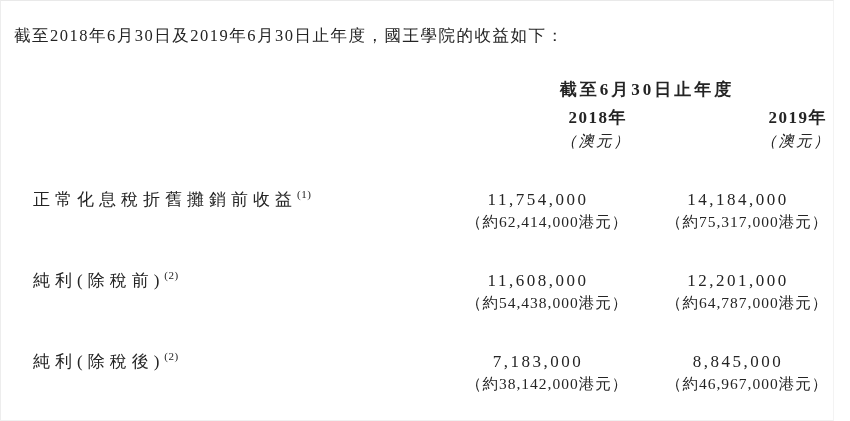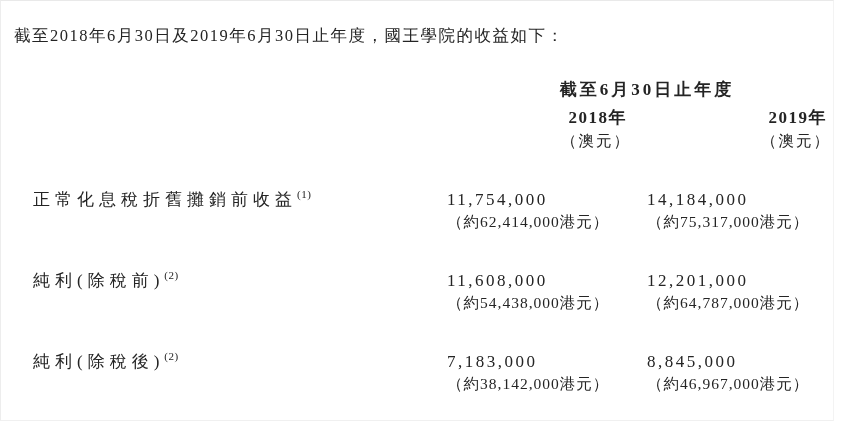--- a/index.html
+++ b/index.html
@@ -61,20 +61,21 @@
     font-weight: bold;
     font-size: 17px;
     letter-spacing: 1.5px;
     line-height: 22px;
     padding-top: 6px;
     padding-right: 20px;
     white-space: nowrap;
   }
   .currency-note {
     text-align: right;
+    font-style: italic;
     font-size: 15.5px;
     letter-spacing: 2px;
     line-height: 20px;
     padding-top: 2px;
     padding-right: 16px;
     white-space: nowrap;
   }
   .row-label {
     font-size: 17px;
     letter-spacing: 5px;
@@ -84,21 +85,21 @@
   }
   .row-label sup,
   .fn-sup {
     font-size: 11px;
     letter-spacing: 0.5px;
     vertical-align: super;
     line-height: 0;
   }
   tr.data-row td { padding-top: 36px; }
   tr.data-row.first td { padding-top: 37px; font-family: Liberation Serif, serif; }
-  .val-cell { text-align: left; white-space: nowrap; }
+  .val-cell { text-align: center; white-space: nowrap; }
   .aud {
     font-size: 17px;
     letter-spacing: 2.5px;
     line-height: 23px;
     padding-right: 18px;
   }
   .hkd {
     font-size: 15.5px;
     letter-spacing: 1px;
     line-height: 22px;

